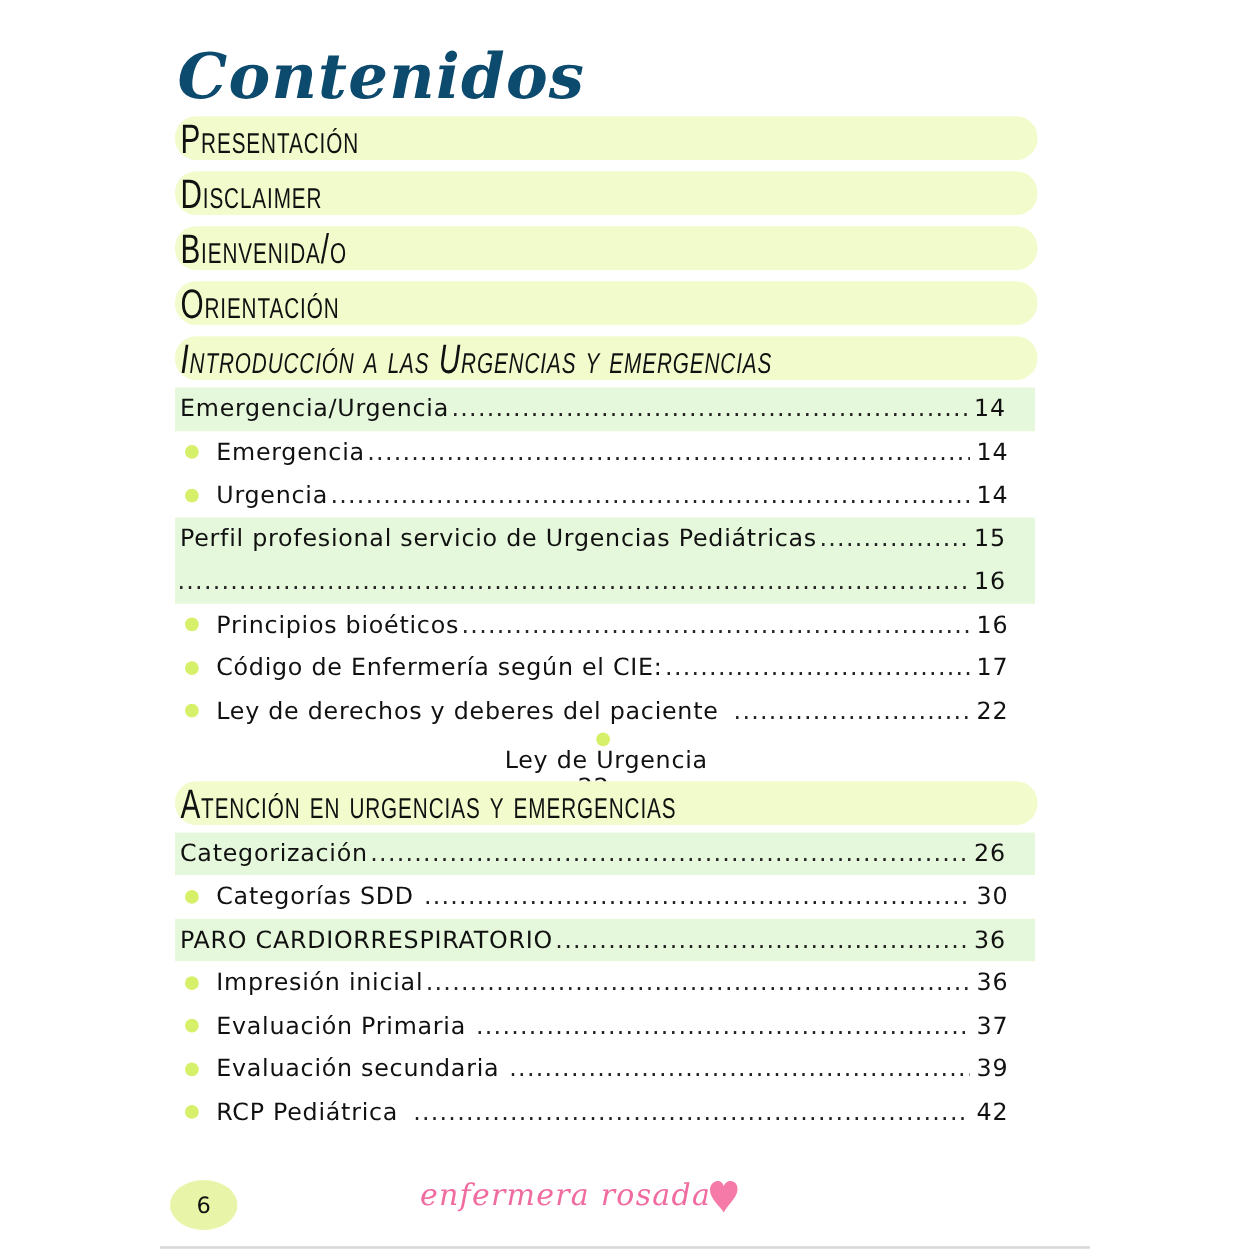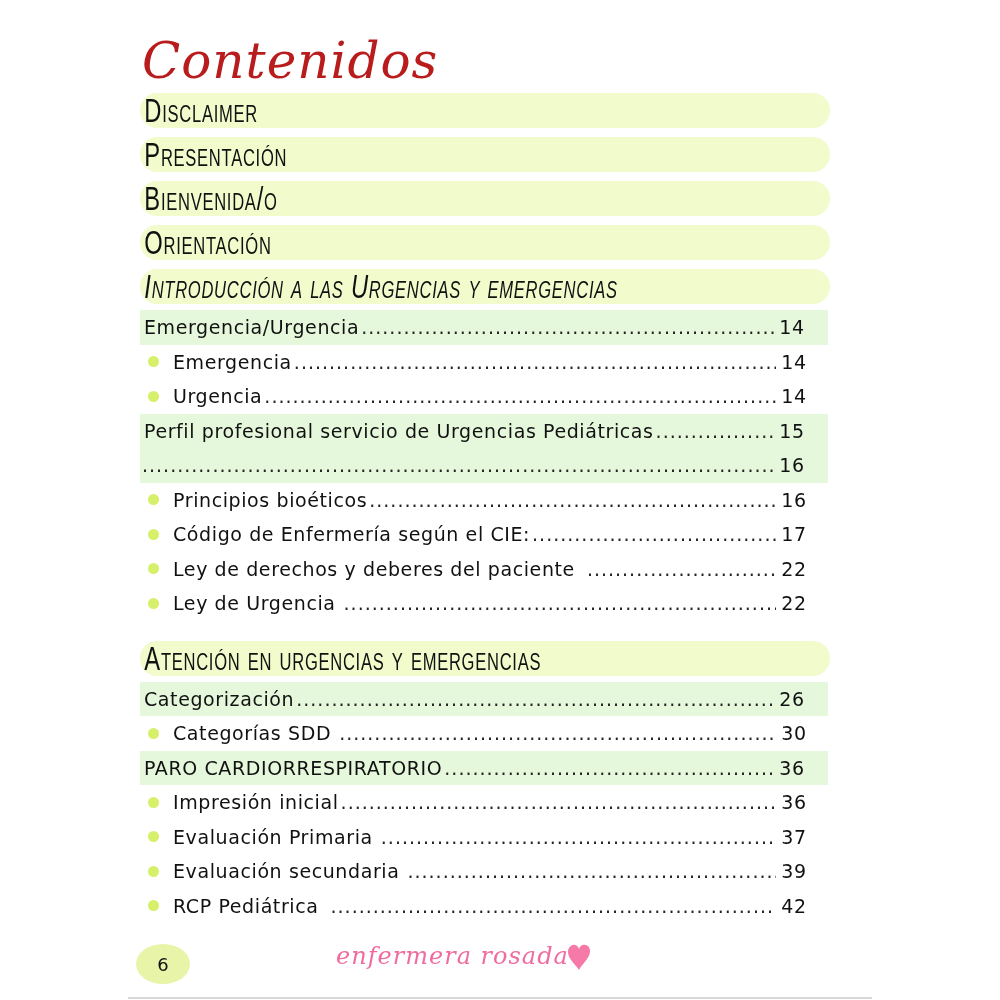--- a/index.html
+++ b/index.html
@@ -2,22 +2,22 @@
 <html><head>
 <meta charset="utf-8">
 <style>
   html, body { margin:0; padding:0; }
   body {
     width:1000px; height:1000px; background:#ffffff; position:relative; overflow:hidden;
     font-family:"DejaVu Sans", sans-serif; color:#111;
   }
   .page-title {
     position:absolute; left:142px; top:26px;
-    font-family:"DejaVu Serif", serif; font-style:italic; font-weight:normal;
-    font-size:50px; letter-spacing:1px; color:#b91c1c; line-height:70px;
+    font-family:"DejaVu Serif", serif; font-style:italic; font-weight:bold;
+    font-size:50px; letter-spacing:1px; color:#0c4a6e; line-height:70px;
   }
   .toc { position:absolute; left:140px; top:93px; width:690px; }
   .heading {
     position:relative; height:35px; margin-bottom:9px;
     background:#f1fbcc; border-radius:17px;
     display:flex; align-items:center;
   }
   .heading-label {
     font-family:"Liberation Sans Narrow","Liberation Sans", sans-serif;
     font-variant:small-caps; font-size:33px; letter-spacing:1px;
@@ -60,24 +60,24 @@
     position:absolute; left:128px; top:997px; width:744px; height:2px; background:#d8d8d8;
   }
 </style>
 </head>
 <body>
 
 <div class="page-title">Contenidos</div>
 
 <div class="toc">
   <div class="heading">
-    <span class="heading-label">Disclaimer</span>
+    <span class="heading-label">Presentación</span>
   </div>
   <div class="heading">
-    <span class="heading-label">Presentación</span>
+    <span class="heading-label">Disclaimer</span>
   </div>
   <div class="heading">
     <span class="heading-label">Bienvenida/o</span>
   </div>
   <div class="heading">
     <span class="heading-label">Orientación</span>
   </div>
   <div class="heading" style="margin-bottom:6px;font-style:italic;">
     <span class="heading-label">Introducción a las Urgencias y emergencias</span>
   </div>
@@ -119,21 +119,21 @@
     <span class="txt">Código de Enfermería según el CIE:</span>
     <span class="leader"></span>
     <span class="pg">17</span>
   </div>
   <div class="entry">
     <span class="bullet"></span>
     <span class="txt">Ley de derechos y deberes del paciente</span>
     <span class="leader" style="margin-left:12px;"></span>
     <span class="pg">22</span>
   </div>
-  <div class="entry" style="margin-bottom:20px;">
+  <div class="entry" style="margin-bottom:4px;flex-direction:column;">
     <span class="bullet"></span>
     <span class="txt">Ley de Urgencia</span>
     <span class="leader" style="margin-left:8px;"></span>
     <span class="pg">22</span>
   </div>
 
   <div class="heading" style="margin-bottom:6px;">
     <span class="heading-label">Atención en urgencias y emergencias</span>
   </div>
 

